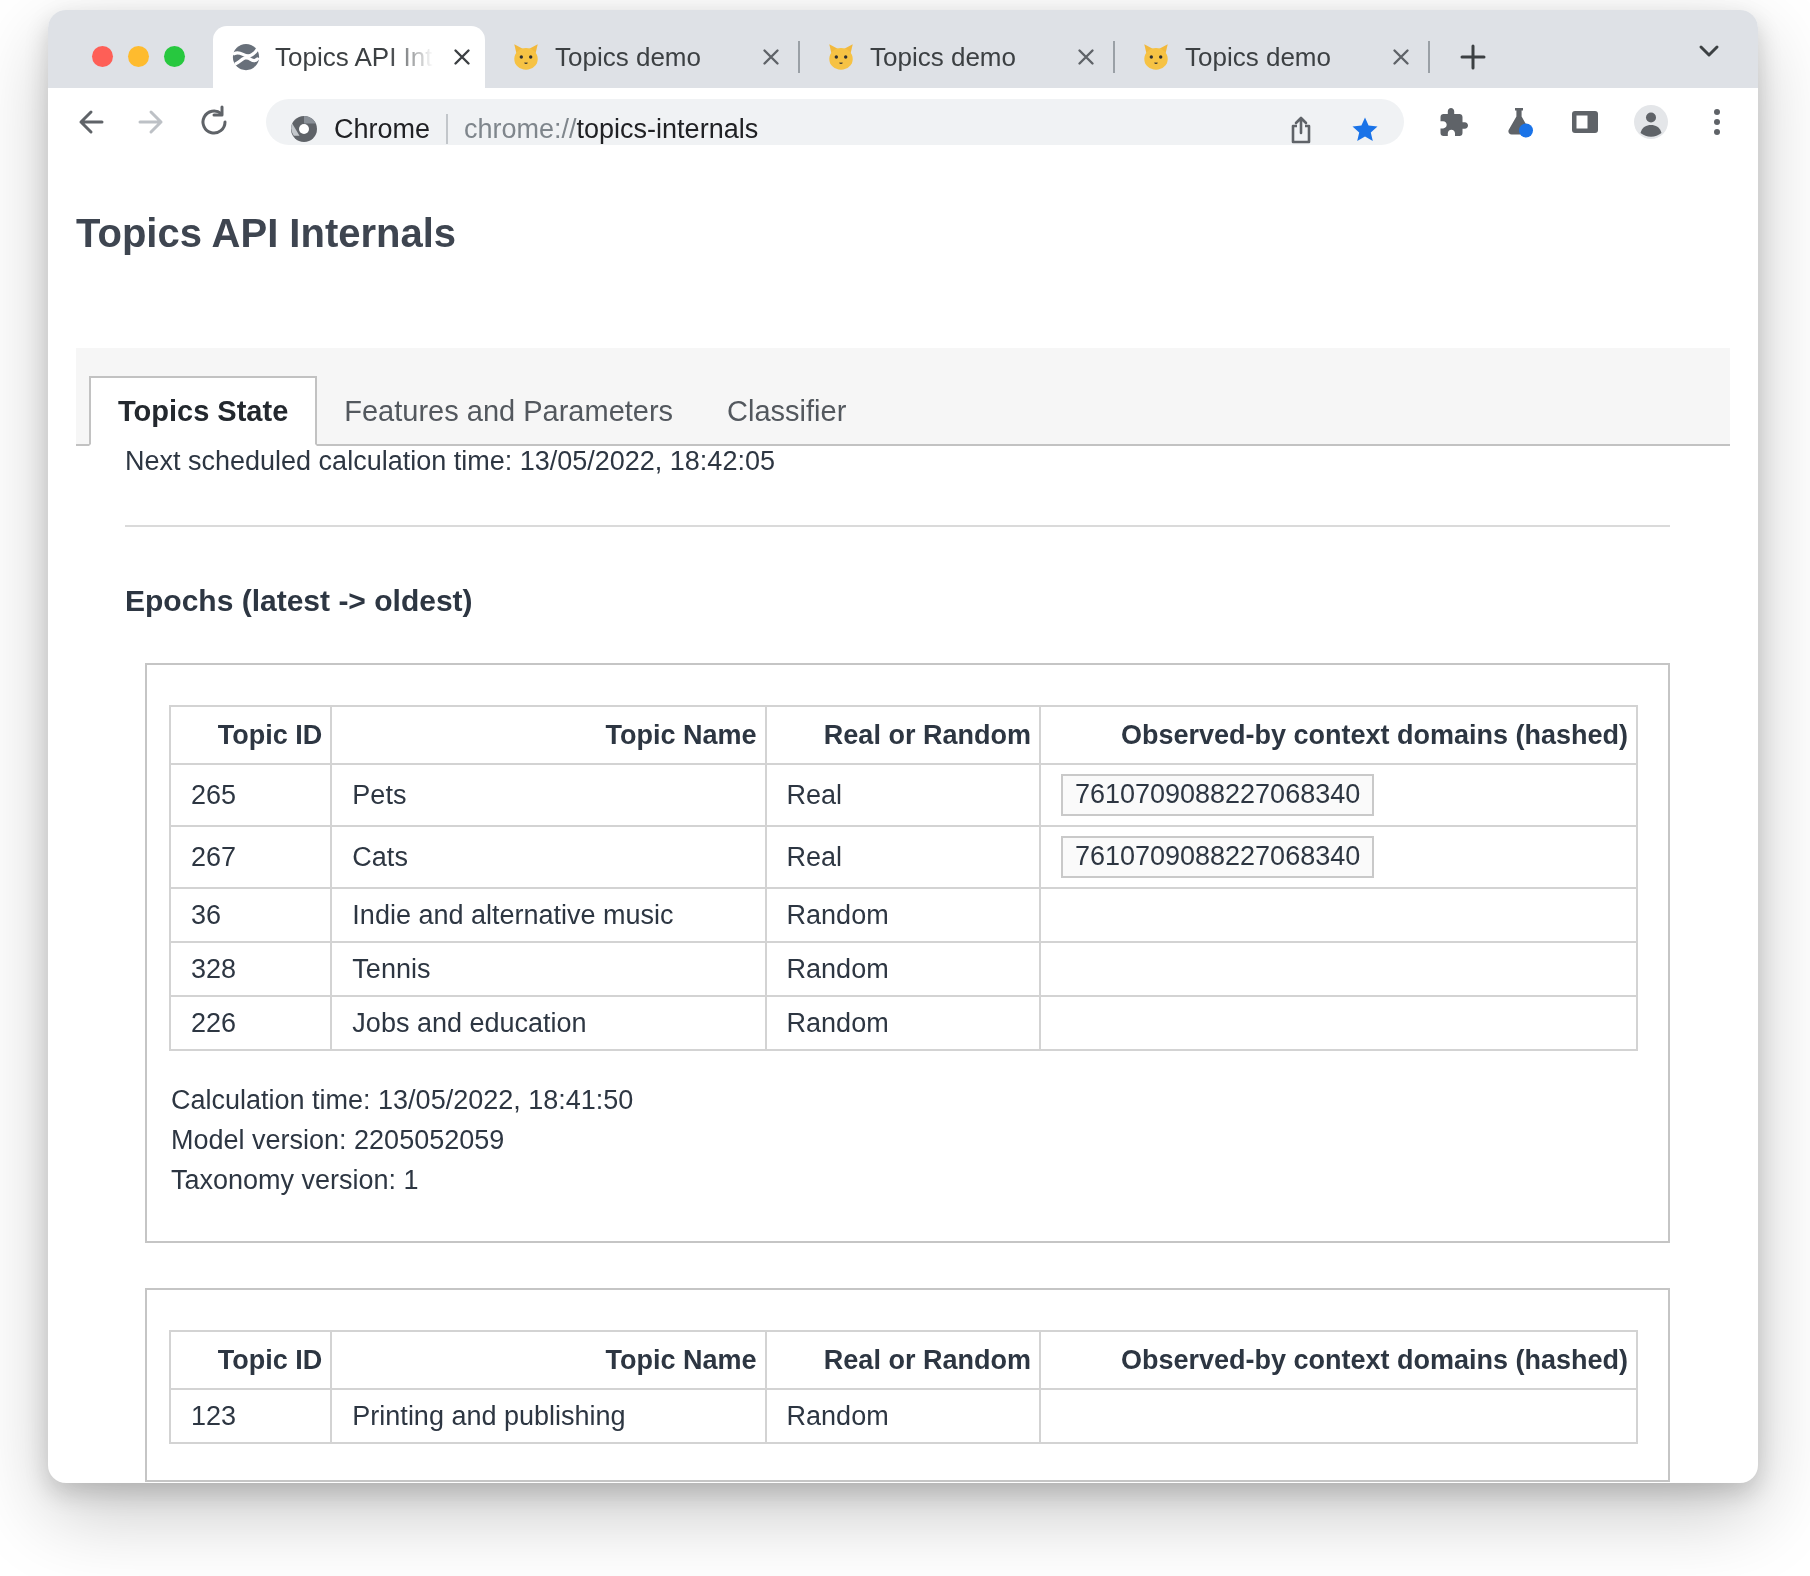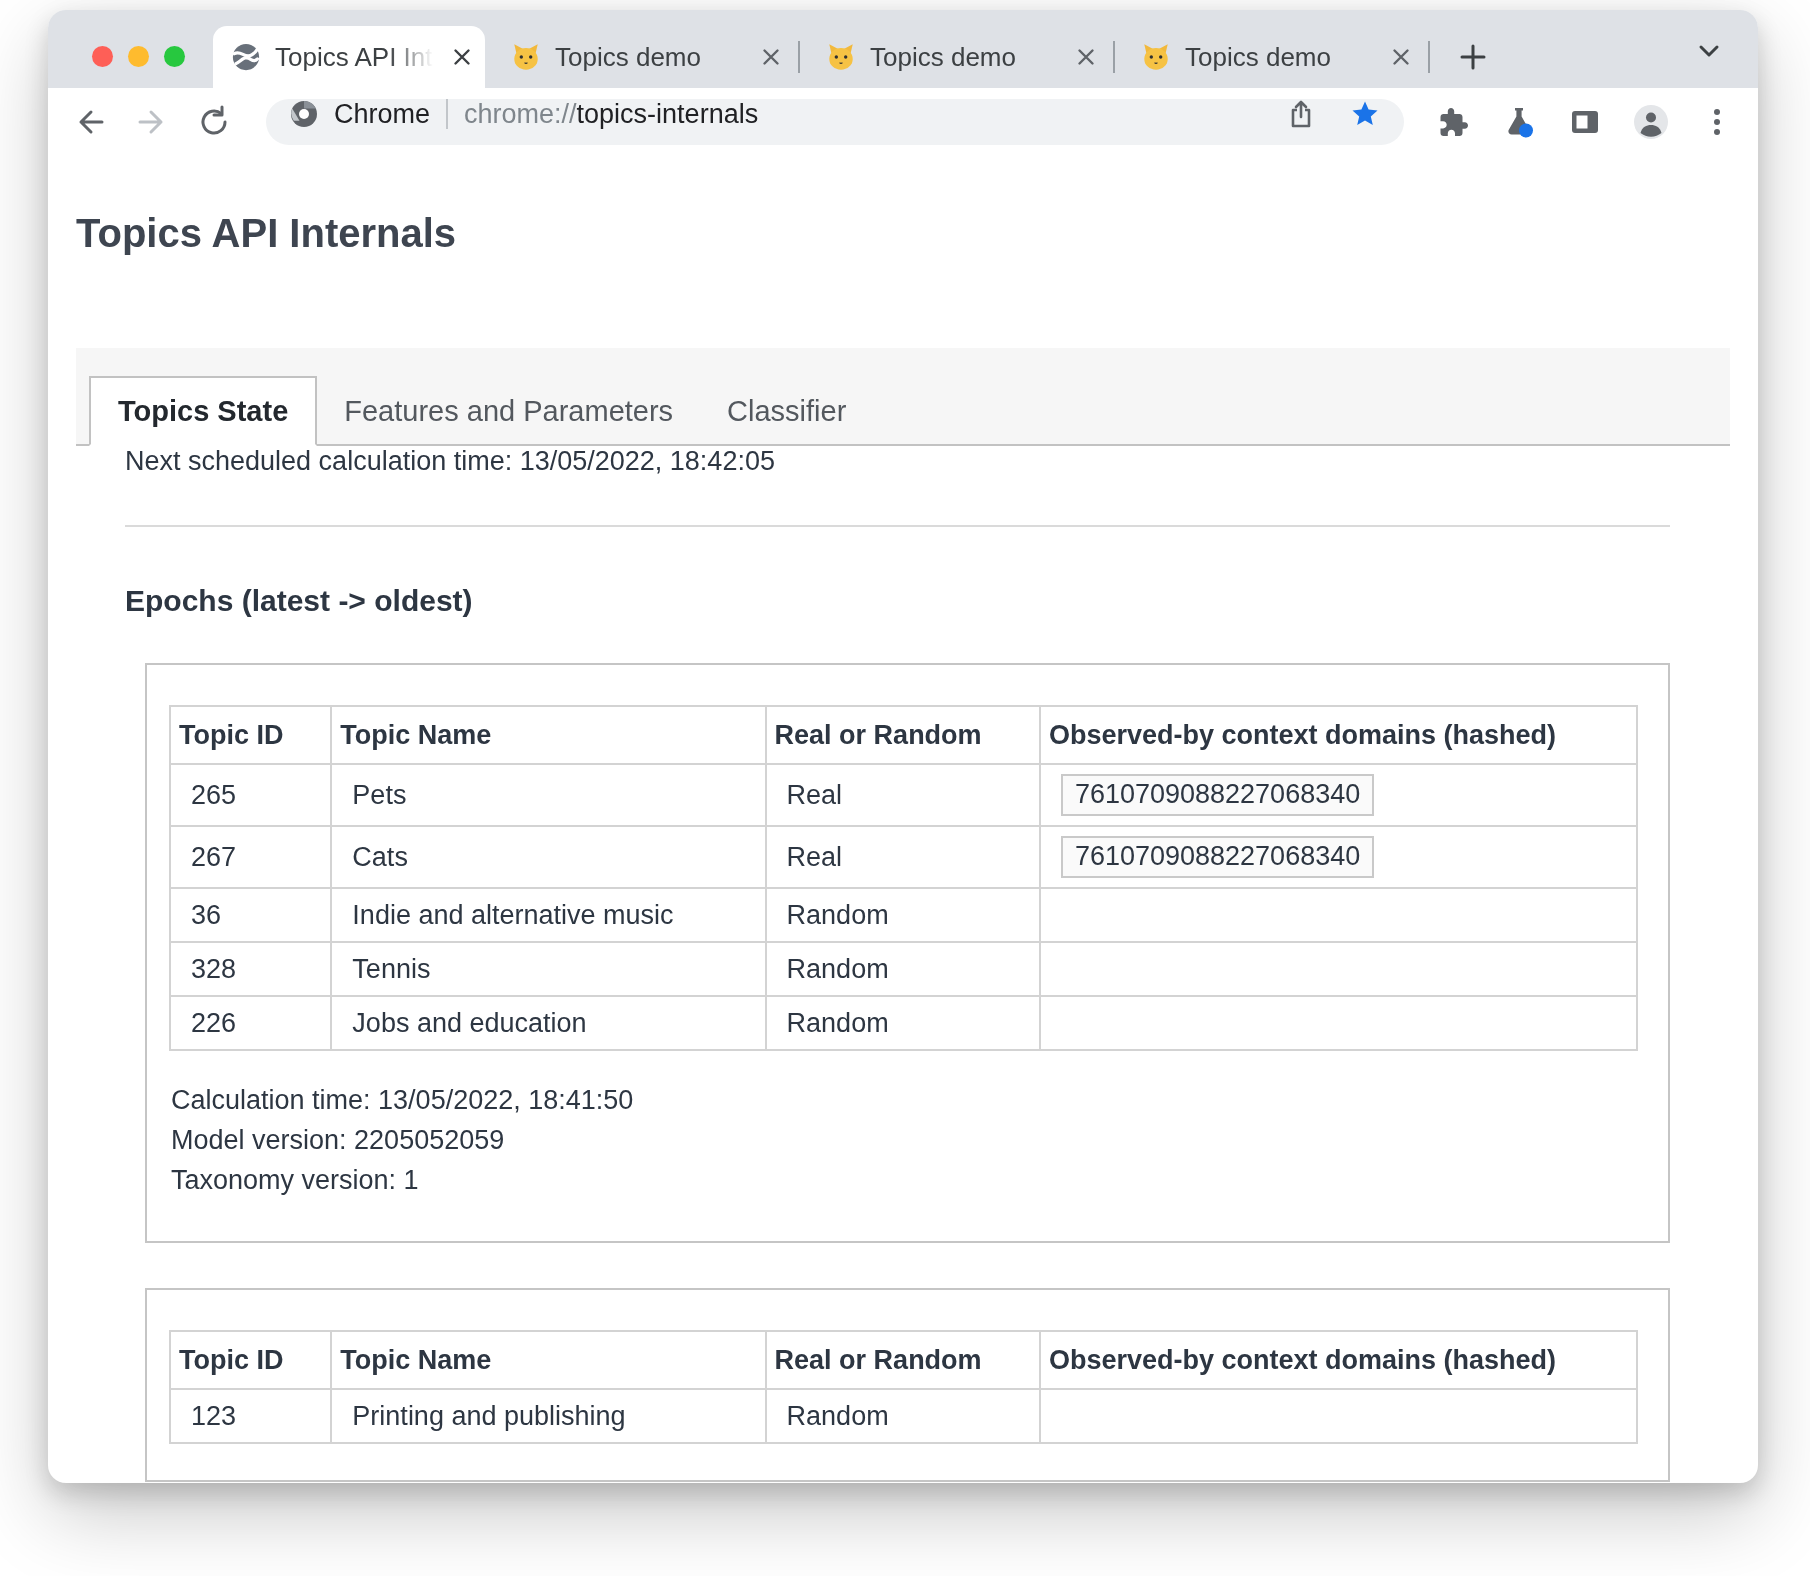--- a/index.html
+++ b/index.html
@@ -38,21 +38,21 @@
   .tab .close { margin-left:10px; flex:0 0 22px; height:22px; cursor:pointer; }
   .tab-sep { width:2px; height:32px; background:#9aa0a6; align-self:center; }
   .newtab-btn { margin:0 0 14px 26px; width:34px; height:34px; align-self:flex-end; }
   .strip-chevron { position:absolute; right:34px; top:26px; width:30px; height:30px; }
 
   
   .toolbar { height:67px; background:#fff; display:flex; align-items:center; padding:0 24px; }
   .nav-btn { width:36px; height:36px; margin-right:26px; flex:0 0 auto; }
   .omnibox {
     flex:1; height:46px; background:#f0f2f4; border-radius:23px;
-    display:flex; align-items:flex-start; padding:0 24px; margin:0 10px 0 8px;gap:48px;
+    display:flex; align-items:flex-end; padding:0 24px; margin:0 10px 0 8px;gap:48px;
   }
   .omni-left { display:flex; align-items:center; gap:16px; flex:1; }
   .omni-logo { width:28px; height:28px; }
   .omni-product { font-size:27px; color:#202124; }
   .omni-sep { width:2px; height:30px; background:#c2c6ca; }
   .omni-url { font-size:27px; white-space:nowrap; }
   .omni-url .scheme { color:#7f868c; }
   .omni-url .host { color:#202124; }
   .omni-right { display:flex; align-items:center; gap:34px; }
   .icon-30 { width:30px; height:30px; }
@@ -74,21 +74,21 @@
   }
 
   .panel { padding:0 60px 0 49px; }
   .next-calc { font-size:27px; line-height:31px; color:#2d3642; }
   .panel hr { border:none; border-top:2px solid #dadada; margin:48px 0 0 0; }
   .epochs-heading { margin-top:56px; font-size:30px; line-height:35px; font-weight:bold; color:#2d3642; }
 
   .epoch-box { border:2px solid #c5c5c5; margin:45px 0 0 20px; padding:40px 30px 36px 22px; background:#fff; }
   .epoch-box table { width:100%; border-collapse:collapse; table-layout:fixed; }
   .epoch-box th, .epoch-box td { border:2px solid #d3d3d3; font-size:27px; color:#2d3642; }
-  .epoch-box th { padding:11px 8px; text-align:left; font-weight:bold; line-height:34px; }
+  .epoch-box th { padding:11px 8px; text-align:right; font-weight:bold; line-height:34px; }
   .epoch-box td { padding:9px 20px; text-align:left; line-height:34px; overflow:hidden; white-space:nowrap; }
   col.c1 { width:11%; } col.c2 { width:29.6%; } col.c3 { width:18.7%; } col.c4 { width:40.7%; }
   .chip {
     display:inline-block; border:2px solid #c9c9c9; border-radius:0;
     padding:0 12px 2px 12px; font-size:27px; line-height:36px; background:#fafafa;
   }
   .epoch-meta { margin-top:34px; padding-left:2px; }
   .epoch-meta p { margin:0 0 9px 0; font-size:27px; line-height:31px; color:#2d3642; }
 
   svg { display:block; }

